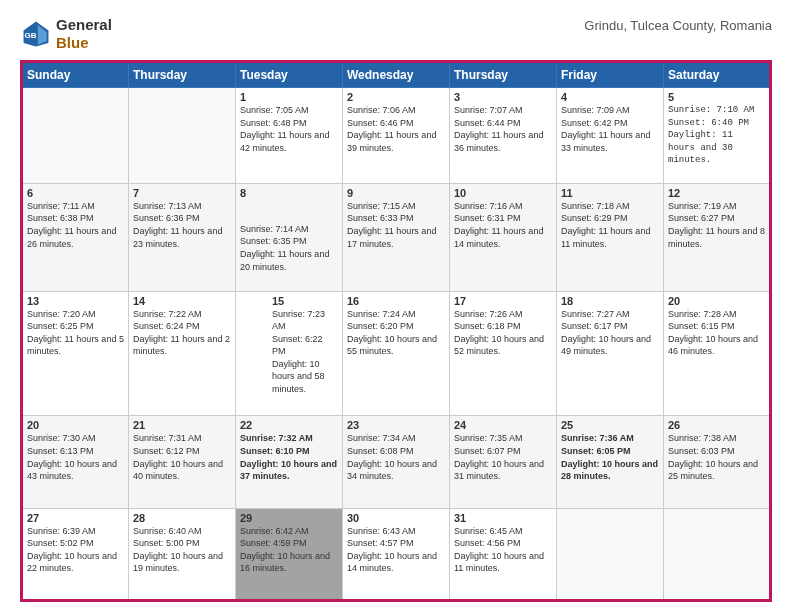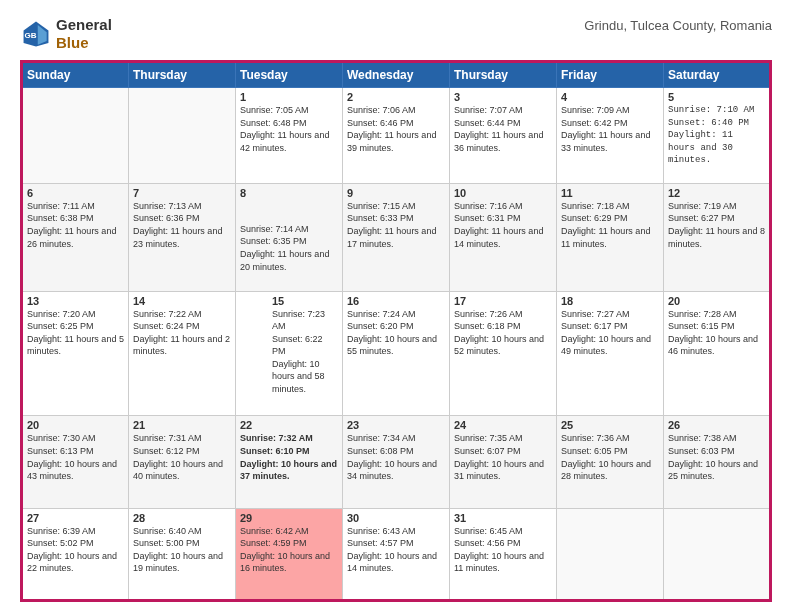--- a/index.html
+++ b/index.html
@@ -281,21 +281,21 @@
 Daylight: 10 hours and 34 minutes.</div>
           </td>
           <td style="background: rgb(245, 245, 245);">
             <span class="day-num">24</span>
             <div class="day-info" style="white-space: pre-line;">Sunrise: 7:35 AM
 Sunset: 6:07 PM
 Daylight: 10 hours and 31 minutes.</div>
           </td>
           <td style="background: rgb(245, 245, 245);">
             <span class="day-num">25</span>
-            <div class="day-info" style="white-space: pre-line;">Sunrise: 7:36 AM
+            <div class="day-info" style="white-space: pre-line; font-weight: bold;">Sunrise: 7:36 AM
 Sunset: 6:05 PM
 Daylight: 10 hours and 28 minutes.</div>
           </td>
           <td style="background: rgb(245, 245, 245);">
             <span class="day-num">26</span>
             <div class="day-info" style="white-space: pre-line;">Sunrise: 7:38 AM
 Sunset: 6:03 PM
 Daylight: 10 hours and 25 minutes.</div>
           </td>
         </tr>
@@ -305,21 +305,21 @@
             <div class="day-info" style="white-space: pre-line;">Sunrise: 6:39 AM
 Sunset: 5:02 PM
 Daylight: 10 hours and 22 minutes.</div>
           </td>
           <td style="background: rgb(255, 255, 255);">
             <span class="day-num">28</span>
             <div class="day-info" style="white-space: pre-line;">Sunrise: 6:40 AM
 Sunset: 5:00 PM
 Daylight: 10 hours and 19 minutes.</div>
           </td>
-          <td style="background: #fca5a5; margin-top: 12px;">
+          <td style="background: #a3a3a3; margin-top: 12px;">
             <span class="day-num">29</span>
             <div class="day-info" style="white-space: pre-line;">Sunrise: 6:42 AM
 Sunset: 4:59 PM
 Daylight: 10 hours and 16 minutes.</div>
           </td>
           <td style="background: rgb(255, 255, 255);">
             <span class="day-num">30</span>
             <div class="day-info" style="white-space: pre-line;">Sunrise: 6:43 AM
 Sunset: 4:57 PM
 Daylight: 10 hours and 14 minutes.</div>

